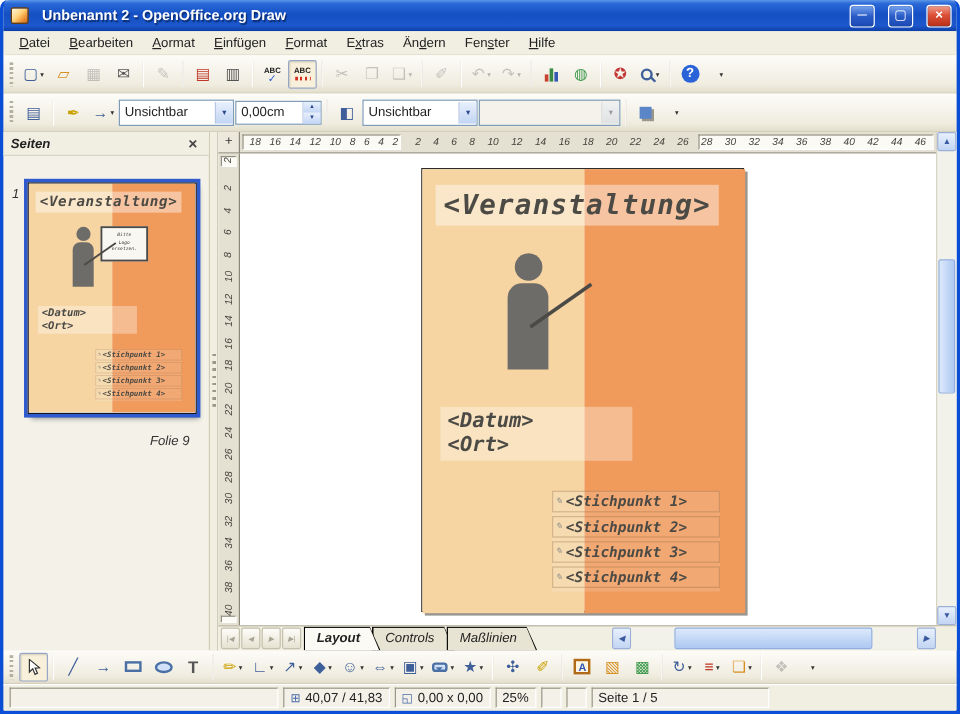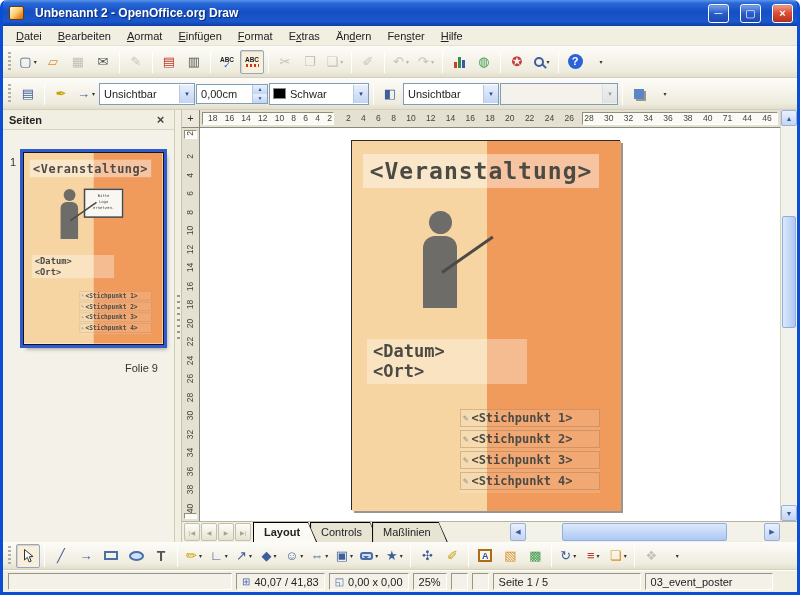--- a/index.html
+++ b/index.html
@@ -78,21 +78,21 @@
     background:linear-gradient(180deg,#e8f0fd,#c2d5f3); border-left:1px solid #b8c8e4; color:#2a4a90; font-size:7px; }
   .combo.disabled { background:#f4f2ea; }
   .combo.disabled .btn { opacity:.5; filter:grayscale(.6); }
   .spin { height:20px; width:72px; background:#fff; border:1px solid #7f9db9; display:flex; }
   .spin .val { flex:1; padding:0 4px; line-height:18px; }
   .spin .arrows { width:15px; display:flex; flex-direction:column; border-left:1px solid #b8c8e4; }
   .spin .arrows span { flex:1; font-size:5px; text-align:center; line-height:9px; color:#2a4a90;
     background:linear-gradient(180deg,#e8f0fd,#c2d5f3); }
 
   
-  .main { flex:1; display:flex; min-height:0; }
+  .main { flex:1; display:flex; min-height:0;font-style:italic; }
 
   .pages-panel { flex:0 0 172px; display:flex; flex-direction:column; background:#f4f2e8;
     border-right:1px solid #d0ccb8; }
   .pp-header { height:20px; display:flex; align-items:center; padding:0 6px;
     background:#f1efe2; border-bottom:1px solid #d8d4c2; font-weight:bold; }
   .pp-header .ttl { flex:1; }
   .pp-close { font-size:13px; color:#444; width:15px; text-align:center; }
   .pp-body { flex:1; position:relative; }
   .pp-num { position:absolute; left:7px; top:26px; font-size:11px; color:#333; }
   .thumb { position:absolute; left:20px; top:22px; width:141px; height:193px; overflow:hidden;
@@ -328,25 +328,20 @@
       <span class="val">Unsichtbar</span>
       <span class="btn">▾</span>
     </div>
     <div class="spin">
       <span class="val">0,00cm</span>
       <span class="arrows">
           <span>▲</span>
           <span>▼</span>
         </span>
     </div>
-    <div class="combo" style="width:100px">
-      <span class="ico-swatch" style="margin-left:3px"></span>
-      <span class="val">Schwar</span>
-      <span class="btn">▾</span>
-    </div>
     <div class="sep"></div>
     <div class="tbtn">
         <span class="g">◧</span>
       </div>
     <div class="combo" style="width:96px">
       <span class="val">Unsichtbar</span>
       <span class="btn">▾</span>
     </div>
     <div class="combo disabled" style="width:118px">
       <span class="val"></span>
@@ -447,21 +442,21 @@
             <span>22</span>
             <span>24</span>
             <span>26</span>
             <span>28</span>
             <span>30</span>
             <span>32</span>
             <span>34</span>
             <span>36</span>
             <span>38</span>
             <span>40</span>
-            <span>71</span>
+            <span>42</span>
             <span>44</span>
             <span>46</span>
           </div>
       </div>
       <div class="vruler">
         <div class="rec v-top"></div>
         <div class="rec v-bot"></div>
         <div class="vlabels vlab-neg">
             <span>2</span>
           </div>
@@ -681,18 +676,15 @@
       <span>0,00 x 0,00</span>
     </div>
     <div class="seg">
         <span>25%</span>
       </div>
     <div class="seg small"></div>
     <div class="seg small"></div>
     <div class="seg pageseg">
         <span>Seite 1 / 5</span>
       </div>
-    <div class="seg doc">
-        <span>03_event_poster</span>
-      </div>
   </div>
 
 </div>
 
 </body></html>

